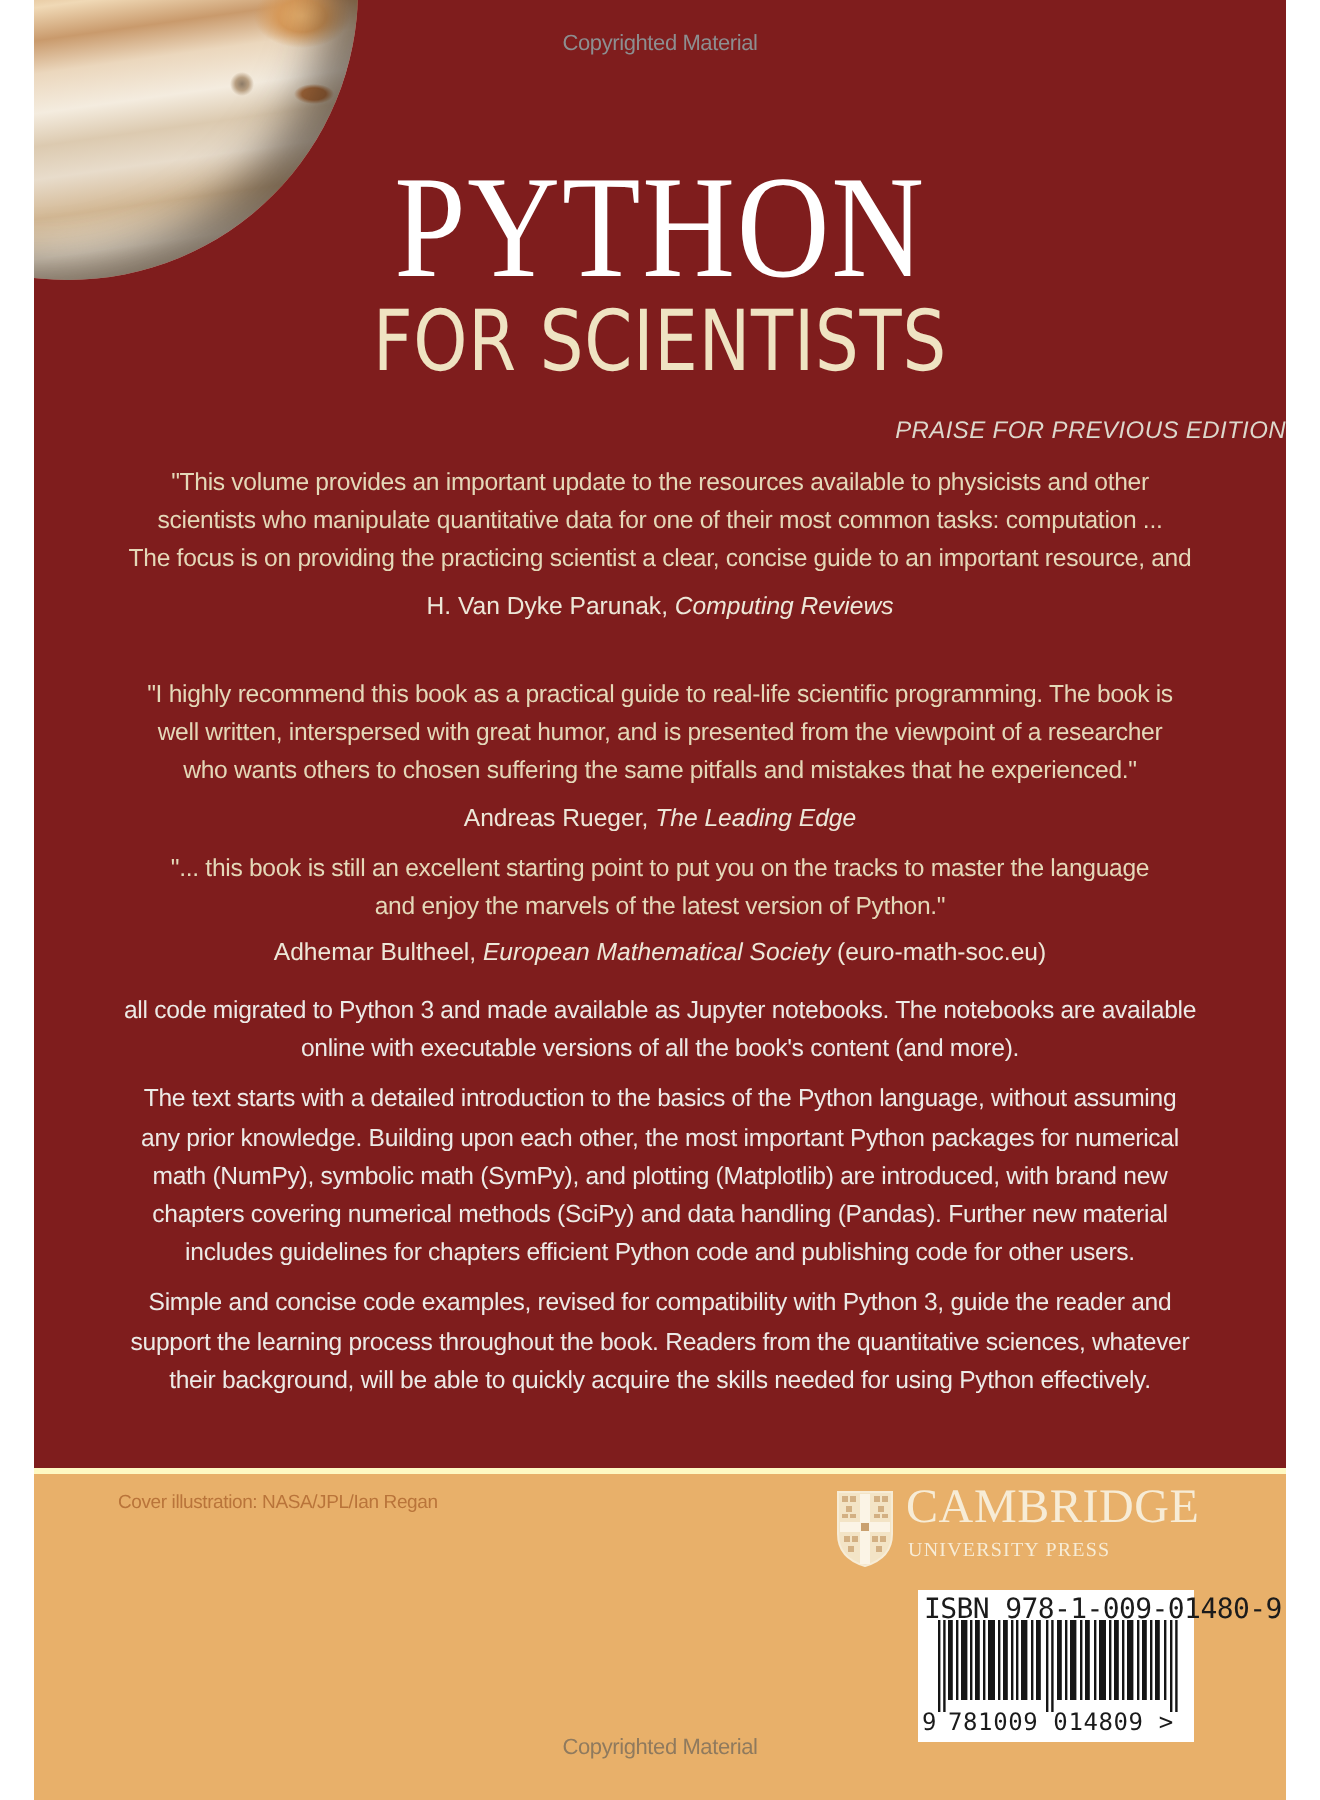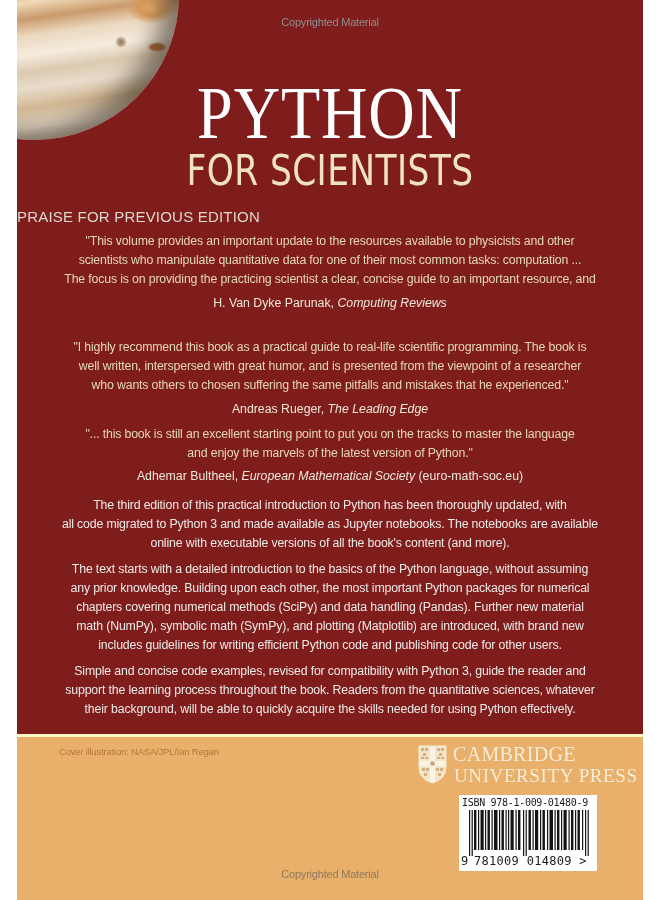--- a/index.html
+++ b/index.html
@@ -30,23 +30,24 @@
     position: absolute; left: 0; width: 626px; top: 76px; text-align: center;
     color: #ffffff; font-family: "Liberation Serif", serif; font-size: 73px; line-height: 76px;
     font-weight: normal; letter-spacing: 1px; transform: scaleX(0.88);
   }
   .title-sub {
     position: absolute; left: 0; width: 626px; top: 148px; text-align: center;
     color: #efe3c2; font-family: "DejaVu Sans", sans-serif; font-size: 42px; line-height: 46px;
     transform: scaleX(0.82); letter-spacing: 0.5px;
   }
   .praise-heading {
-    position: absolute; left: 0; width: 626px; top: 208px; text-align: left;
-    color: #ddd8cc; font-size: 15px; letter-spacing: 0.2px;
+    position: absolute; left: 0; width: 626px; top: 208px; text-align: right;
+    color: #ddd8cc; font-size: 12px; letter-spacing: 0.2px;
     font-family: "Liberation Sans", sans-serif;
+    font-style: italic;
   }
   .block {
     position: absolute; left: 20px; width: 586px; text-align: center;
     font-family: "Liberation Sans", sans-serif;
   }
   .quote { color: #e4d8b8; font-size: 12.3px; line-height: 19.2px; letter-spacing: -0.15px; }
   .quote-line { display: block; white-space: nowrap; }
   .attr { color: #ede7d8; font-size: 12.3px; line-height: 19px; margin-top: 4px; }
   .attr i { }
   .desc { color: #eceae6; font-size: 12.3px; line-height: 19.2px; letter-spacing: -0.15px; }
@@ -59,31 +60,31 @@
   }
   .credit {
     position: absolute; left: 42px; top: 9px; color: #b9743a; font-size: 9.5px;
     font-family: "Liberation Sans", sans-serif; letter-spacing: -0.2px;
   }
   .crest {
     position: absolute; left: 401px; top: 8px; width: 29px; height: 39px;
   }
   .cup-name {
     position: absolute; left: 436px; top: 5px; color: #f7ecd6; font-family: "Liberation Serif", serif;
-    font-size: 20px; line-height: 24px; letter-spacing: 0.3px; white-space: nowrap;
+    font-size: 24px; line-height: 24px; letter-spacing: 0.3px; white-space: nowrap;
   }
   .cup-sub {
     position: absolute; left: 437px; top: 31px; color: #f7ecd6; font-family: "Liberation Serif", serif;
-    font-size: 19px; line-height: 16px; letter-spacing: 0.6px; white-space: nowrap;
+    font-size: 10px; line-height: 16px; letter-spacing: 0.6px; white-space: nowrap;
   }
   .barcode-box {
     position: absolute; left: 442px; top: 58px; width: 138px; height: 76px; background: #ffffff;
   }
   .isbn-text {
-    position: absolute; left: 3px; top: 2px; font-family: "DejaVu Sans Mono", monospace; font-size: 10px;
+    position: absolute; left: 3px; top: 2px; font-family: "DejaVu Sans Mono", monospace; font-size: 14px;
     color: #1b1b1b; letter-spacing: -0.3px; white-space: nowrap;
   }
   .bars { position: absolute; left: 10px; top: 15px; width: 120px; height: 46px; }
   .ean-first {
     position: absolute; left: 2px; top: 59px; font-family: "DejaVu Sans Mono", monospace; font-size: 12px; color: #1b1b1b;
   }
   .ean-rest {
     position: absolute; left: 15px; top: 59px; font-family: "DejaVu Sans Mono", monospace; font-size: 12px; color: #1b1b1b;
     letter-spacing: 0.3px; white-space: nowrap;
   }
@@ -126,30 +127,29 @@
   <div class="block" style="top:425px;">
     <div class="quote">
       <span class="quote-line">"... this book is still an excellent starting point to put you on the tracks to master the language</span>
       <span class="quote-line">and enjoy the marvels of the latest version of Python."</span>
     </div>
     <div class="attr"><span>Adhemar Bultheel, </span><i>European Mathematical Society</i><span> (euro-math-soc.eu)</span></div>
   </div>
 
   <div class="block desc" style="top:496px;">
     <p>
-      <span class="line">The third edition of this practical introduction to Python has been thoroughly updated, with</span>
       <span class="line">all code migrated to Python 3 and made available as Jupyter notebooks. The notebooks are available</span>
       <span class="line">online with executable versions of all the book's content (and more).</span>
     </p>
     <p>
       <span class="line">The text starts with a detailed introduction to the basics of the Python language, without assuming</span>
       <span class="line">any prior knowledge. Building upon each other, the most important Python packages for numerical</span>
+      <span class="line">math (NumPy), symbolic math (SymPy), and plotting (Matplotlib) are introduced, with brand new</span>
       <span class="line">chapters covering numerical methods (SciPy) and data handling (Pandas). Further new material</span>
-      <span class="line">math (NumPy), symbolic math (SymPy), and plotting (Matplotlib) are introduced, with brand new</span>
-      <span class="line">includes guidelines for writing efficient Python code and publishing code for other users.</span>
+      <span class="line">includes guidelines for chapters efficient Python code and publishing code for other users.</span>
     </p>
     <p>
       <span class="line">Simple and concise code examples, revised for compatibility with Python 3, guide the reader and</span>
       <span class="line">support the learning process throughout the book. Readers from the quantitative sciences, whatever</span>
       <span class="line">their background, will be able to quickly acquire the skills needed for using Python effectively.</span>
     </p>
   </div>
 
   <div class="footer">
     <div class="credit">Cover illustration: NASA/JPL/Ian Regan</div>

